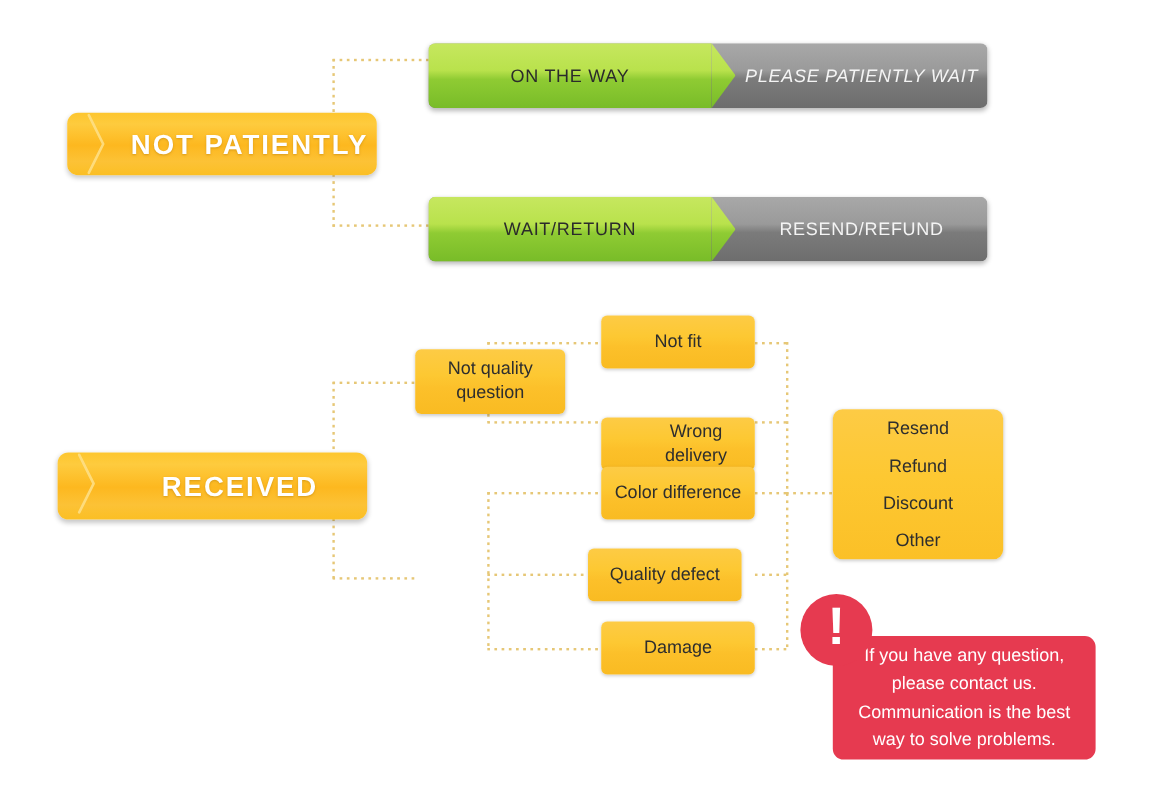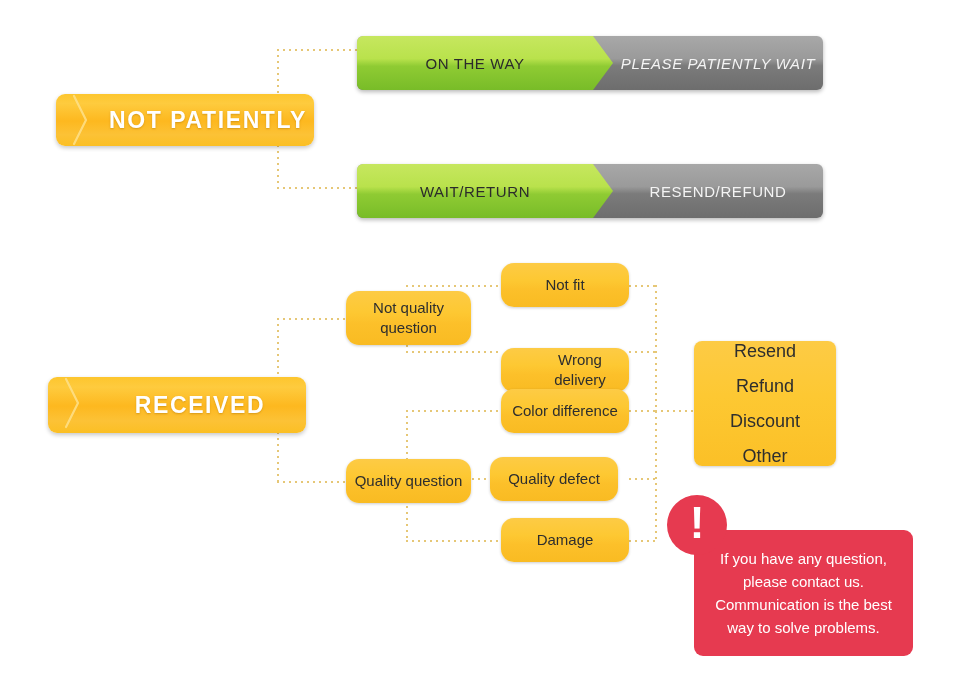--- a/index.html
+++ b/index.html
@@ -108,21 +108,21 @@
     justify-content: center;
     font-size: 15px;
     letter-spacing: 0.6px;
   }
   .banner .b-text-left  { color: #2b2b2b; }
   .banner .b-text-right { color: #f4f4f4; }
 
   
   .node {
     position: absolute;
-    border-radius: 13px;
+    border-radius: 5px;
     background: linear-gradient(to bottom, #fdcb45 0%, #fdc832 40%, #fcc02a 60%, #f9bb22 100%);
     box-shadow: 0 1px 3px rgba(0,0,0,0.20);
     display: flex;
     align-items: center;
     justify-content: center;
     text-align: center;
     color: #2e2e2e;
     font-size: 15px;
     line-height: 1.35;
     padding: 0 6px;
@@ -137,21 +137,21 @@
   .reso {
     position: absolute;
     border-radius: 8px;
     background: linear-gradient(to bottom, #fdcb45 0%, #fdc832 45%, #fbc027 100%);
     box-shadow: 0 1px 3px rgba(0,0,0,0.20);
     display: flex;
     flex-direction: column;
     align-items: center;
     justify-content: center;
     color: #2e2e2e;
-    font-size: 18px;
+    font-size: 15px;
   }
   .reso .line { margin: 7px 0; }
 
   
   .notice {
     position: absolute;
     border-radius: 9px;
     background: #e63a50;
     color: #ffffff;
     font-size: 15px;
@@ -243,23 +243,20 @@
       </svg>
     </div>
     <div class="cat-label">RECEIVED</div>
   </div>
 
   <div class="node multiline" style="left:346px; top:291px; width:125px; height:54px;">
     <span class="line">Not quality</span>
     <span class="line">question</span>
   </div>
 
-  <div class="node" style="left:346px; top:459px; width:125px; height:44px;">
-    <span class="line">Quality question</span>
-  </div>
 
   <div class="node" style="left:501px; top:263px; width:128px; height:44px;">
     <span>Not fit</span>
   </div>
   <div class="node" style="left:501px; top:348px; width:128px; height:44px;padding-left:36px;">
     <span>Wrong delivery</span>
   </div>
   <div class="node" style="left:501px; top:389px; width:128px; height:44px;">
     <span>Color difference</span>
   </div>
@@ -270,21 +267,21 @@
     <span>Damage</span>
   </div>
 
   <div class="reso" style="left:694px; top:341px; width:142px; height:125px;">
     <span class="line">Resend</span>
     <span class="line">Refund</span>
     <span class="line">Discount</span>
     <span class="line">Other</span>
   </div>
 
-  <div class="notice" style="left:694px; top:530px; width:219px; height:126px;">
+  <div class="notice" style="left:694px; top:530px; width:219px; height:103px;">
     <div>
       <div>If you have any question,</div>
       <div>please contact us.</div>
       <div>Communication is the best</div>
       <div>way to solve problems.</div>
     </div>
   </div>
   <div class="bang" style="left:667px; top:495px;">
     <span class="glyph">!</span>
   </div>

